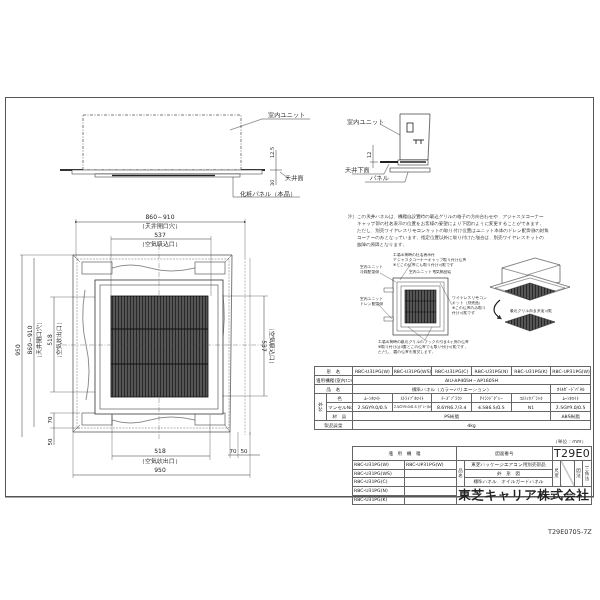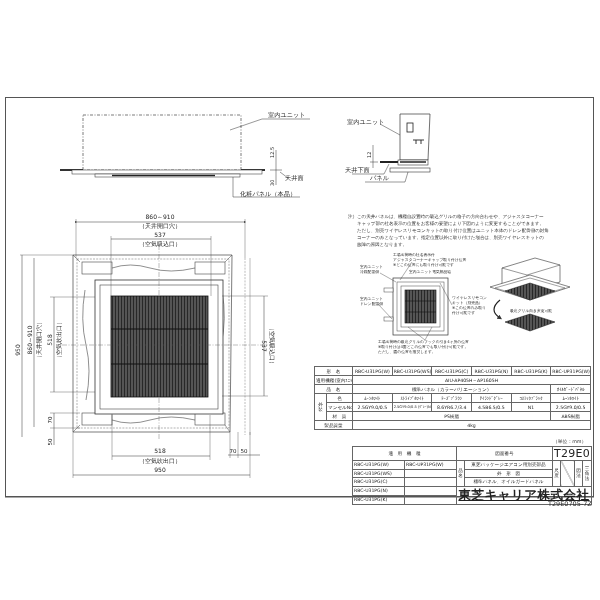--- a/index.html
+++ b/index.html
@@ -8,22 +8,22 @@
   svg{position:absolute;left:0;top:0;}
   .t{font-family:"DejaVu Sans",sans-serif;fill:#222;}
   .note{position:absolute;left:348px;top:213px;width:245px;font-size:4.6px;line-height:7px;color:#333;letter-spacing:-0.1px;}
   .note p{margin:0;}
   table.spec{position:absolute;left:314px;top:366px;width:277px;border-collapse:collapse;font-size:4.6px;color:#222;table-layout:fixed;}
   table.spec td{border:0.6px solid #666;height:8px;padding:0 1px;text-align:center;white-space:nowrap;overflow:hidden;}
   .unit{position:absolute;left:553px;top:438px;font-size:4.8px;color:#333;}
   table.title{position:absolute;left:352px;top:446px;width:240px;border-collapse:collapse;font-size:4.6px;color:#222;table-layout:fixed;}
   table.title td{border:0.6px solid #666;padding:0 1px;height:7.5px;white-space:nowrap;overflow:hidden;}
   .drawno{font-size:11px;letter-spacing:0.3px;text-align:center;font-family:"DejaVu Sans",sans-serif;}
-  .company{font-size:12.5px;font-weight:bold;text-align:center;letter-spacing:0.5px;text-decoration:underline;}
-  .docref{position:absolute;left:548px;top:500px;font-size:6.5px;color:#333;}
+  .company{font-size:12.5px;font-weight:bold;text-align:center;letter-spacing:0.5px;}
+  .docref{position:absolute;left:548px;top:528px;font-size:6.5px;color:#333;}
 </style>
 </head>
 <body>
 
 <div class="frame"></div>
 
 <svg width="600" height="600" viewBox="0 0 600 600">
   <defs>
     <pattern id="grille" width="3" height="3" patternUnits="userSpaceOnUse">
       <rect width="3" height="3" fill="#555"></rect>

